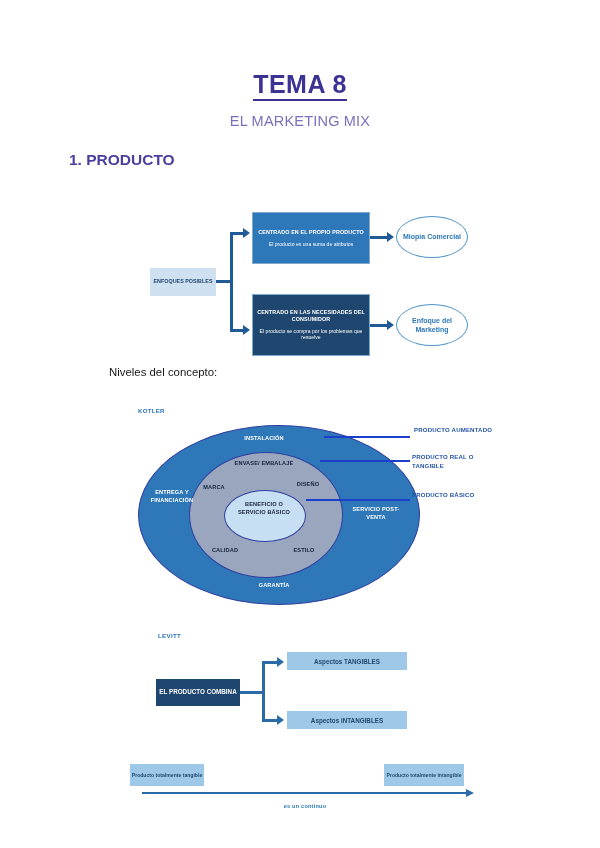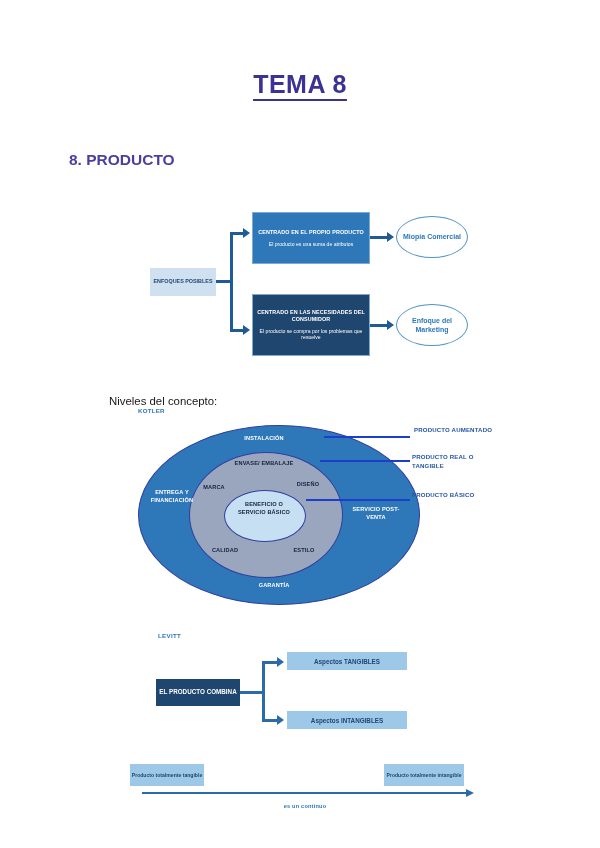--- a/index.html
+++ b/index.html
@@ -60,21 +60,21 @@
   }
   .body-text {
     position: absolute;
     left: 69px;
     width: 466px;
     font-size: 11.4px;
     line-height: 1.42;
     color: #171717;
   }
   #concept-text { top: 178px; }
-  #levels-text  { top: 393px; padding-left: 40px; }
+  #levels-text  { top: 364px; padding-left: 40px; }
 
   
   .dg { position: absolute; }
 
   .box {
     position: absolute;
     box-sizing: border-box;
     display: flex;
     flex-direction: column;
     align-items: center;
@@ -247,22 +247,23 @@
   }
 </style>
 </head>
 <body>
 
 <div class="page">
 
   <div class="doc-title">
     <span class="u">TEMA 8</span>
   </div>
-
-  <div class="section-heading">8. PRODUCTO</div>
+  <div class="doc-subtitle">EL MARKETING MIX</div>
+
+  <div class="section-heading">1. PRODUCTO</div>
 
   <div class="dg" id="approaches-block" style="left:150px; top:210px; width:340px; height:150px;">
 
     <div class="chip" style="left:0px; top:58px; width:66px; height:28px;">
       <span>ENFOQUES POSIBLES</span>
     </div>
 
     <div class="line-h" style="left:66px; top:70px; width:16px;"></div>
     <div class="line-v" style="left:80px; top:22px; height:100px;"></div>
 

